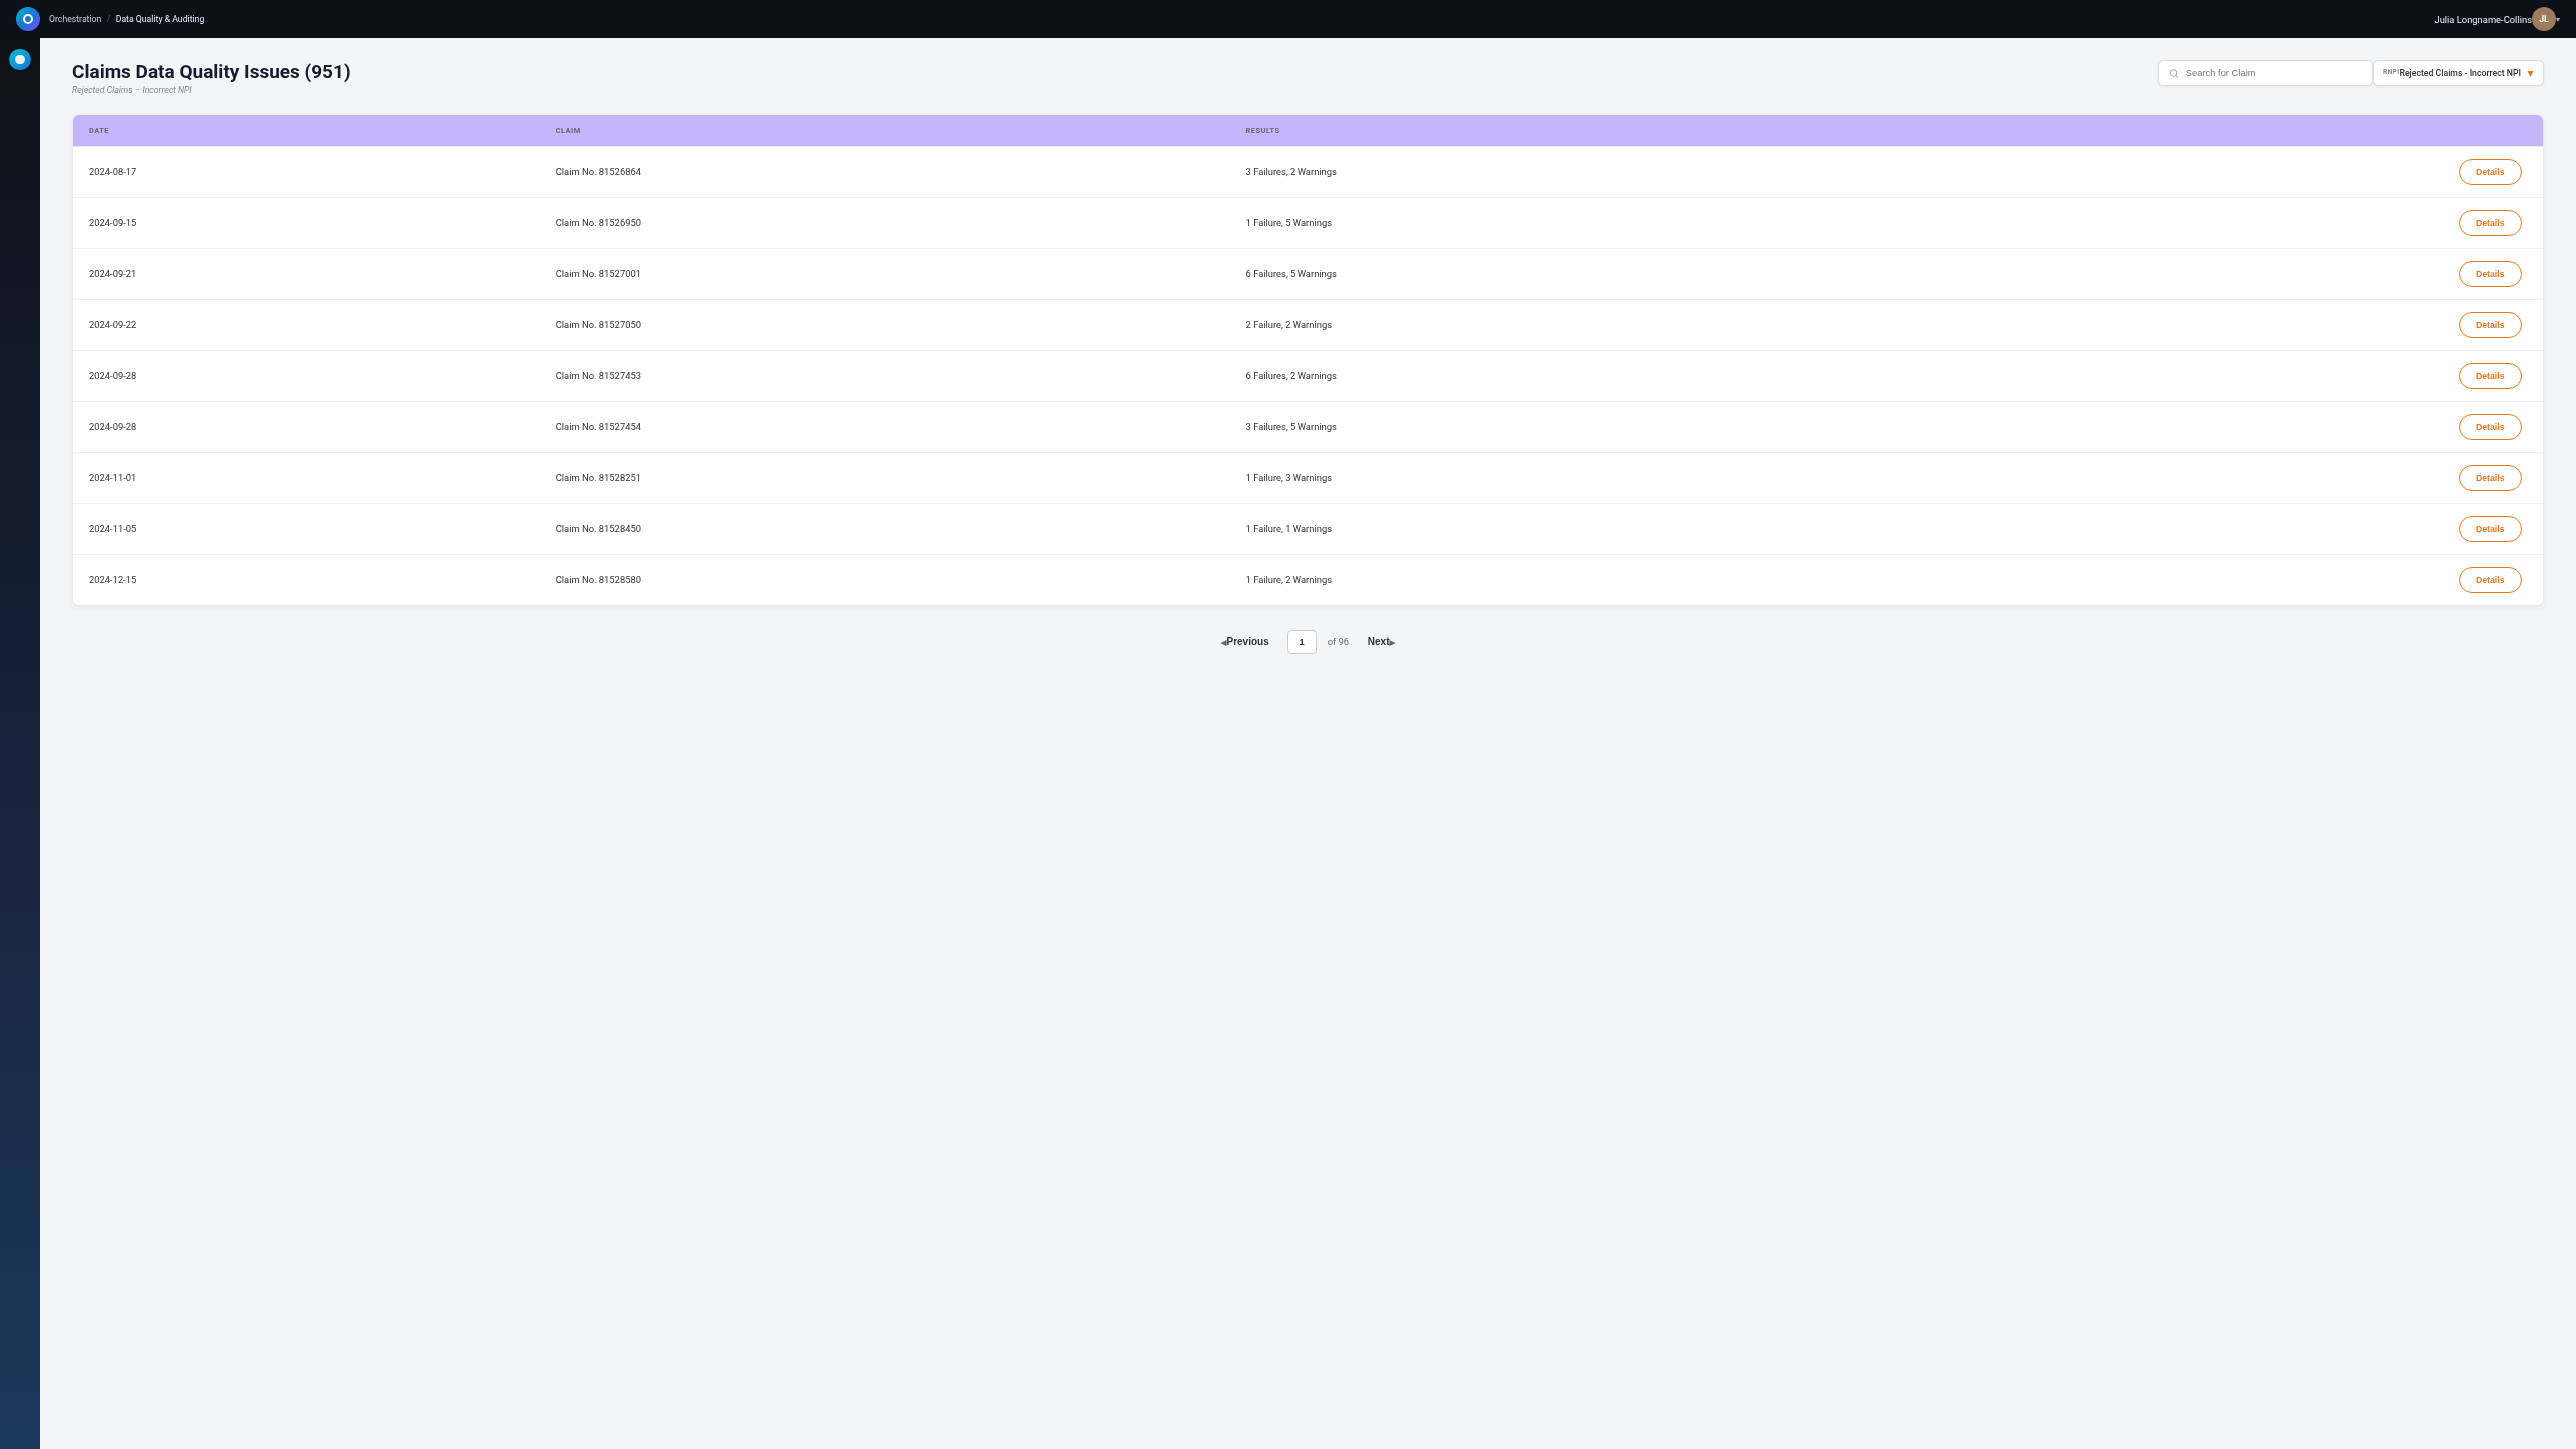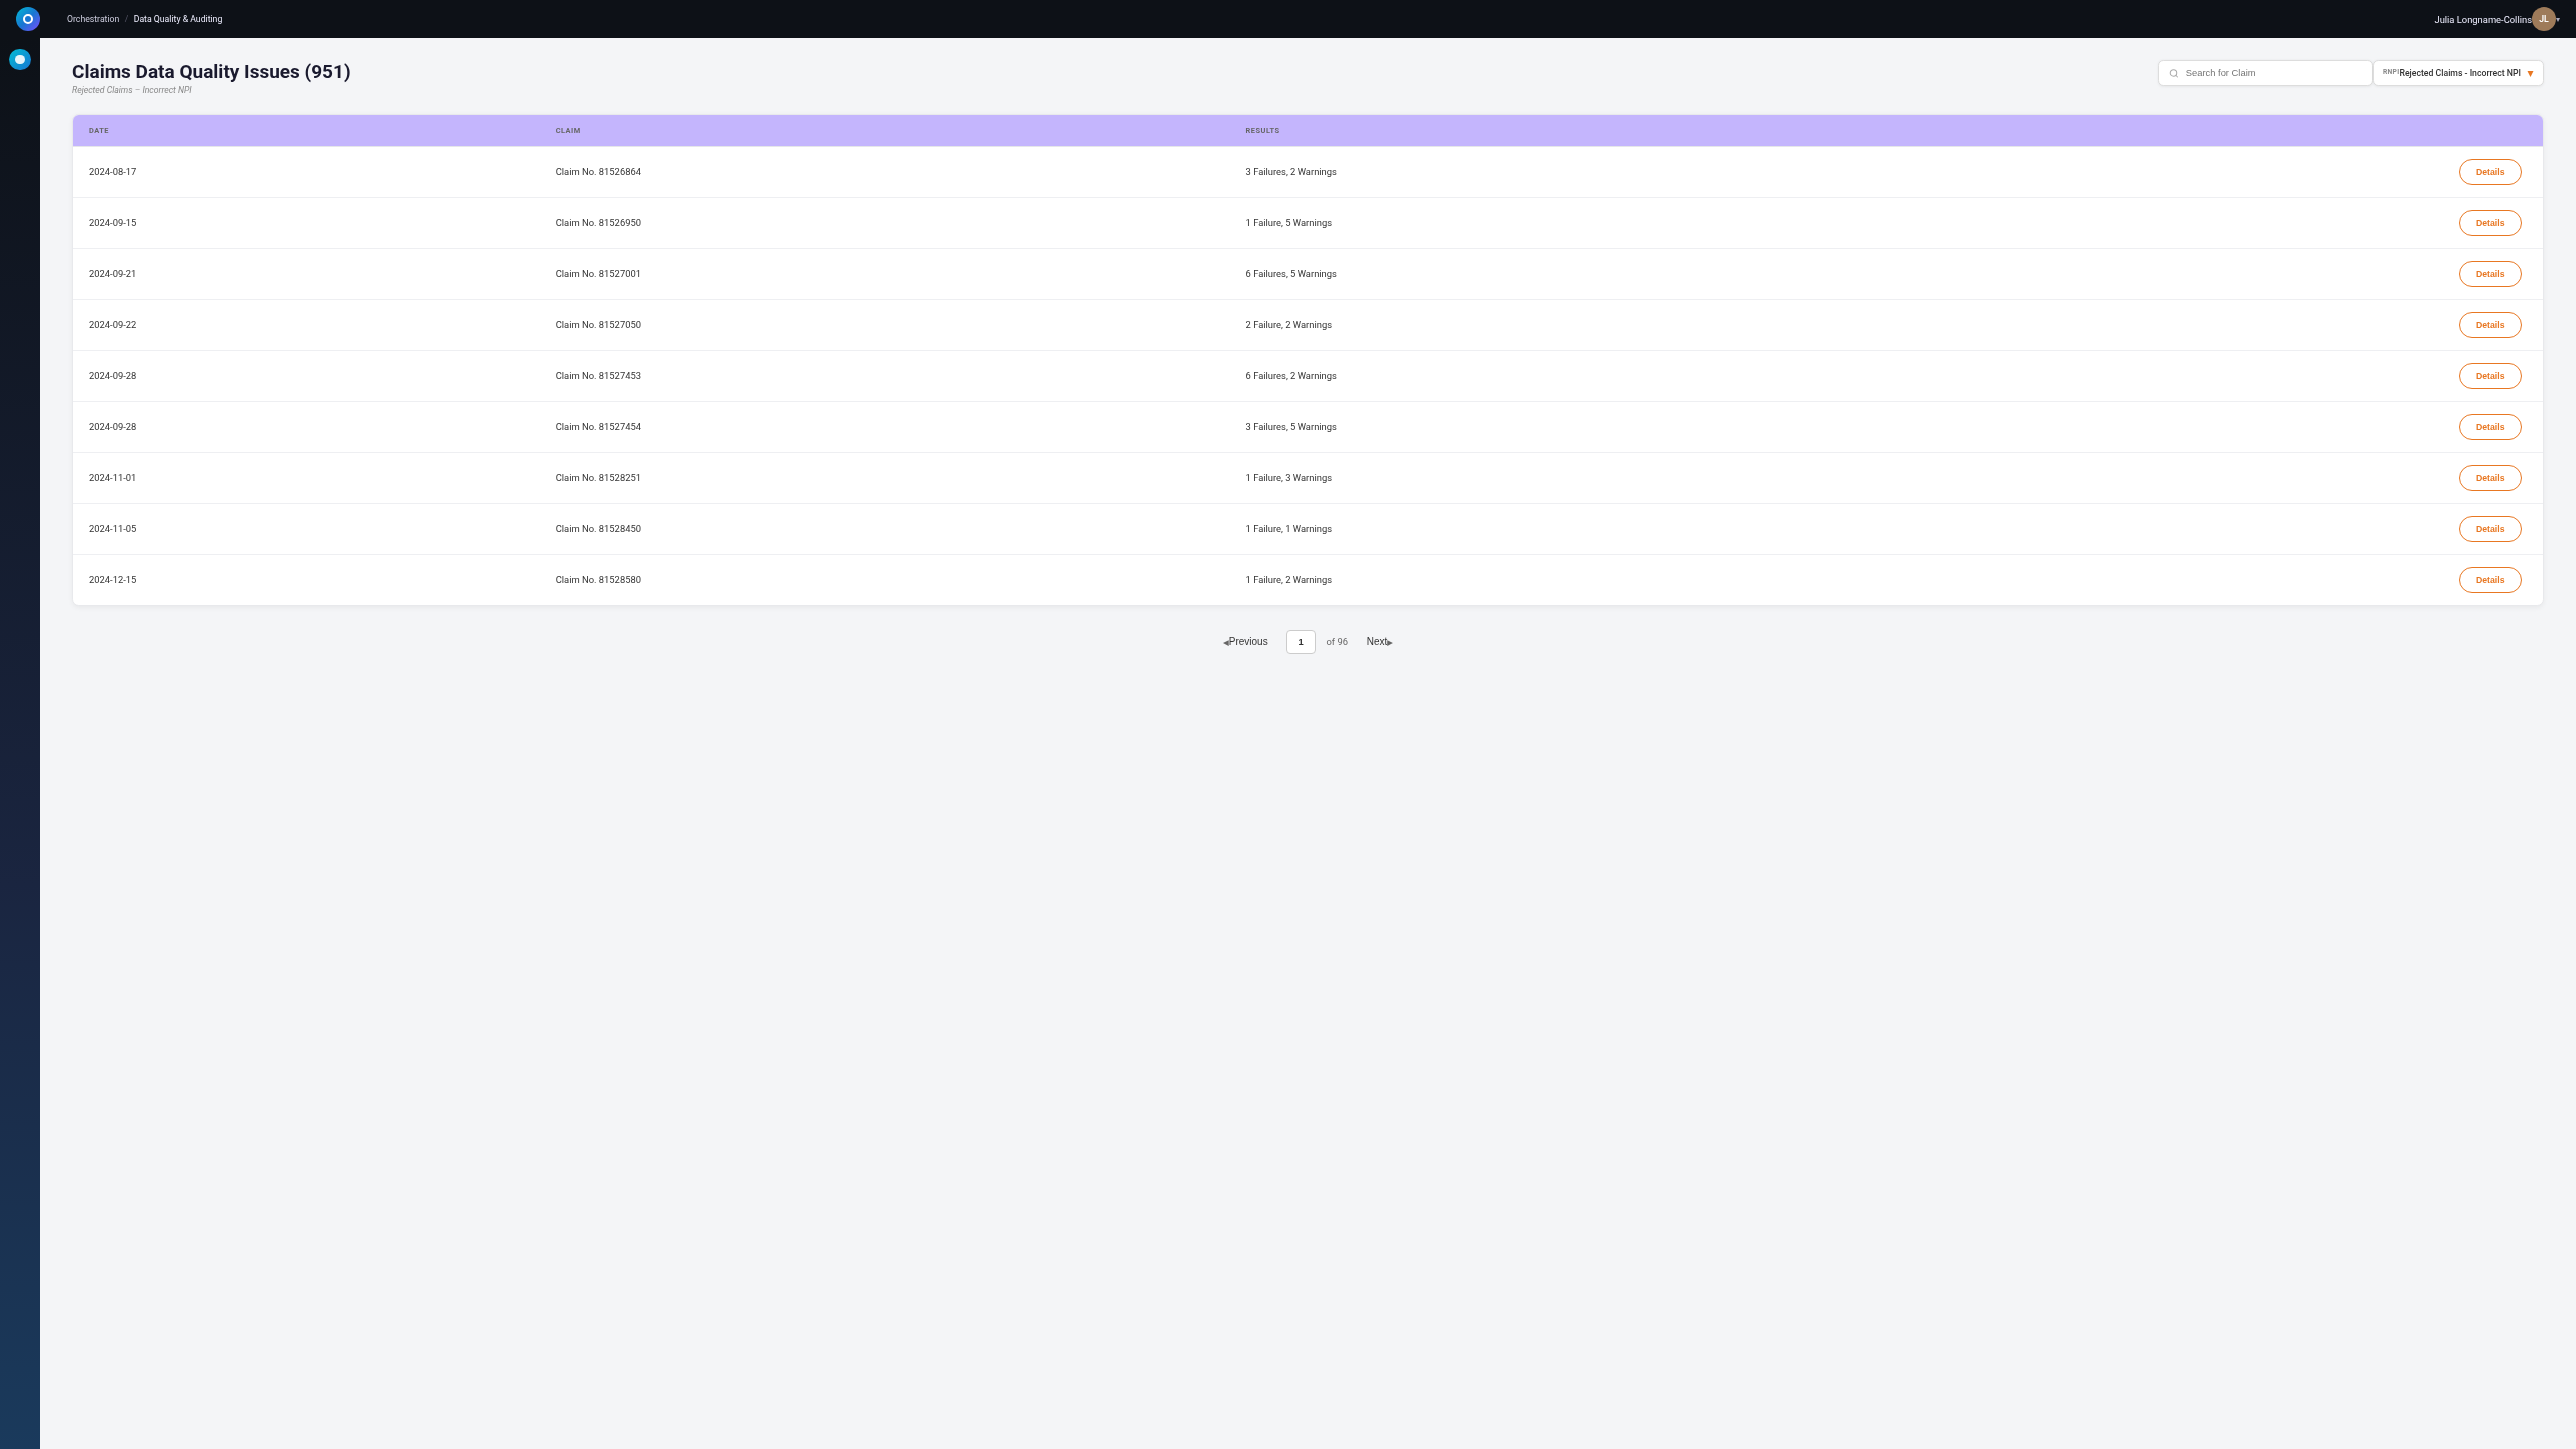--- a/index.html
+++ b/index.html
@@ -18,21 +18,21 @@
       align-items: center;
       justify-content: space-between;
       padding: 0 16px;
       height: 38px;
       position: relative;
       z-index: 10;
     }
     .top-nav-left {
       display: flex;
       align-items: center;
-      gap: 27px;
+      gap: 9px;
     }
     .logo-circle {
       width: 24px;
       height: 24px;
       border-radius: 50%;
       background: linear-gradient(135deg, #00bcd4 0%, #1976d2 50%, #7c4dff 100%);
       display: flex;
       align-items: center;
       justify-content: center;
     }
@@ -262,21 +262,21 @@
       padding-bottom: 16px;
     }
     .pagination-btn {
       display: flex;
       align-items: center;
       background: none;
       border: none;
       font-size: 10px;
       color: #333;
       cursor: pointer;
-      font-weight: 400;
+      font-weight: 700;
       padding: 5.4px 8px;
     }
     .pagination-input {
       width: 29.5px;
       height: 24px;
       border: 1px solid #ccc;
       border-radius: 4px;
       text-align: center;
       font-size: 9.4px;
       font-weight: 600;

